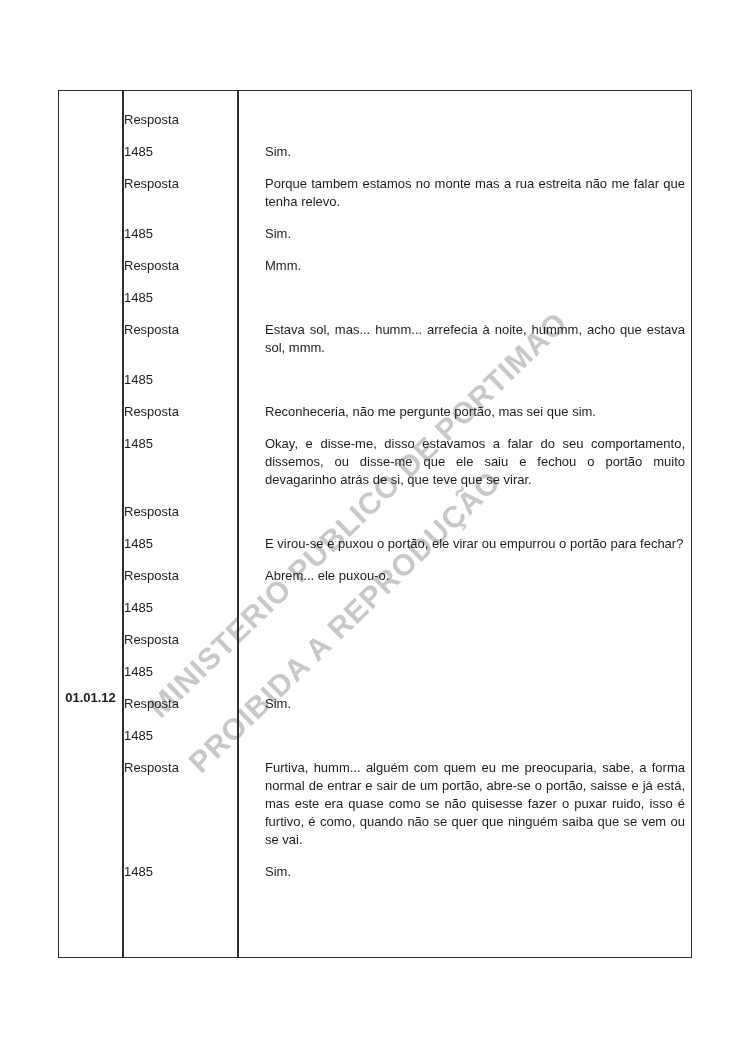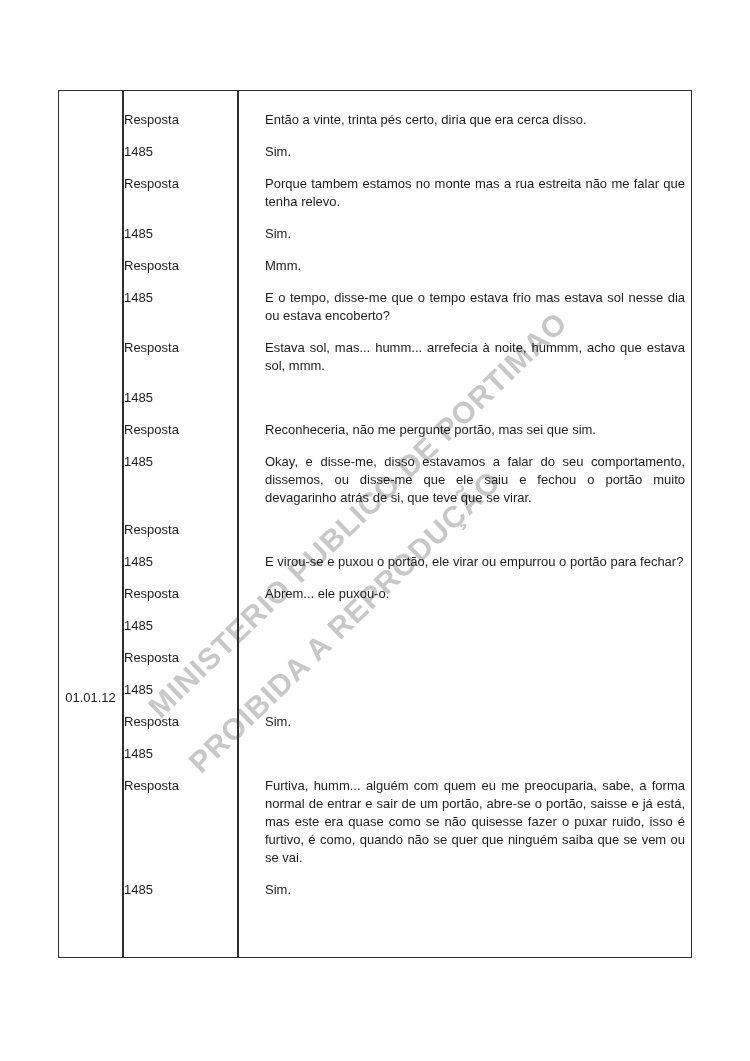--- a/index.html
+++ b/index.html
@@ -41,21 +41,21 @@
     box-sizing:border-box;
     z-index:1;
   }
   .vline{
     position:absolute;top:0;bottom:0;width:1.5px;
     background:var(--border-color);
   }
   .vline1{left:63px;}
   .vline2{left:178px;}
   .col-date{
-    position:absolute;left:0;top:0;bottom:0;width:63px;
+    position:absolute;left:0;top:0;bottom:0;width:63px;font-weight:bold;
   }
   .date-label{
     position:absolute;top:598px;left:0;width:100%;
     text-align:center;
     font-size:13px;line-height:18px;
   }
   .col-body{
     position:absolute;left:65px;right:0;top:0;bottom:0;
     padding-top:20px;
     overflow:hidden;
@@ -85,21 +85,20 @@
   <div class="wm-line wm-line2">PROIBIDA A REPRODUÇÃO</div>
 
   <div class="doc-table">
     <div class="col-date">
       <div class="date-label">01.01.12</div>
     </div>
 
     <div class="col-body" id="rows-container">
   <div class="row">
     <div class="speaker">Resposta</div>
-    <div class="text">Então a vinte, trinta pés certo, diria que era cerca disso.</div>
   </div>
 
   <div class="row">
     <div class="speaker">1485</div>
     <div class="text">Sim.</div>
   </div>
 
   <div class="row">
     <div class="speaker">Resposta</div>
     <div class="text">Porque tambem estamos no monte mas a rua estreita não me falar que tenha relevo.</div>
@@ -110,21 +109,20 @@
     <div class="text">Sim.</div>
   </div>
 
   <div class="row">
     <div class="speaker">Resposta</div>
     <div class="text">Mmm.</div>
   </div>
 
   <div class="row">
     <div class="speaker">1485</div>
-    <div class="text">E o tempo, disse-me que o tempo estava frio mas estava sol nesse dia ou estava encoberto?</div>
   </div>
 
   <div class="row">
     <div class="speaker">Resposta</div>
     <div class="text">Estava sol, mas... humm... arrefecia à noite, hummm, acho que estava sol, mmm.</div>
   </div>
 
   <div class="row">
     <div class="speaker">1485</div>
   </div>

